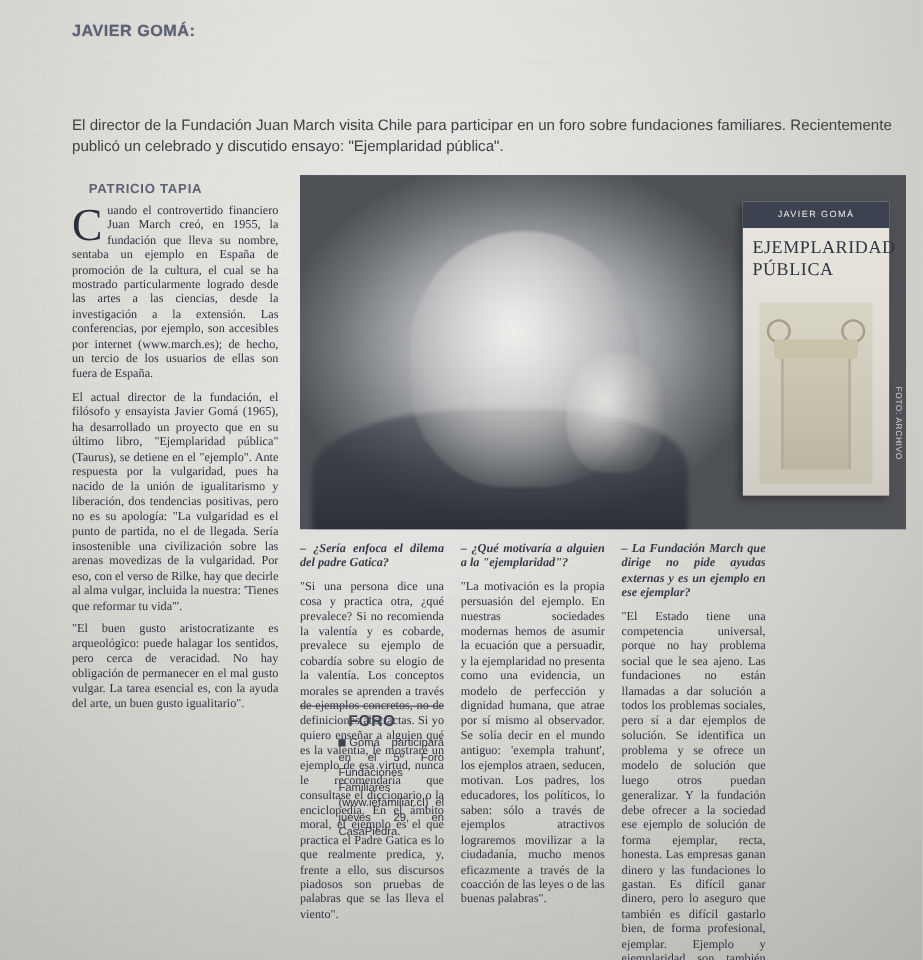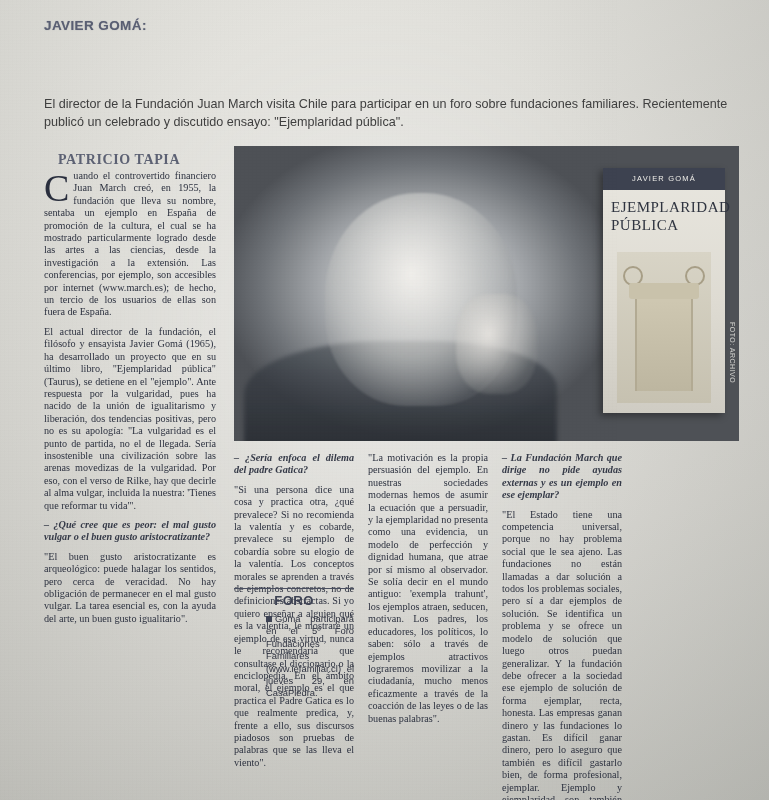--- a/index.html
+++ b/index.html
@@ -29,21 +29,21 @@
     position: absolute;
     inset: 0;
     opacity: .28;
     background-image:
       repeating-linear-gradient(0deg, rgba(0,0,0,.035) 0px, rgba(0,0,0,0) 1px, rgba(0,0,0,0) 3px),
       repeating-linear-gradient(90deg, rgba(0,0,0,.03) 0px, rgba(0,0,0,0) 1px, rgba(0,0,0,0) 4px);
     pointer-events: none;
   }
   .content {
     position: absolute;
-    left: 0; top: 0;
+    left: 16px; top: 0;
     width: 617px;
     height: 800px;
   }
 
   
   .kicker {
     position: absolute;
     left: 44px; top: 18px;
     font-family: "Liberation Sans", sans-serif;
     font-weight: bold;
@@ -67,23 +67,23 @@
     left: 44px; top: 95px;
     width: 690px;
     font-family: "Liberation Sans", sans-serif;
     font-size: 12.6px;
     line-height: 18px;
     color: #404040;
   }
   .byline {
     position: absolute;
     left: 44px; top: 152px;
-    font-family: Liberation Serif, serif;
+    font-family: Liberation Sans, sans-serif;
     font-weight: bold;
-    font-size: 14px;
+    font-size: 11px;
     letter-spacing: .6px;
     color: #5d6274;
     padding-left: 14px;
   }
 
   
   .photo {
     position: absolute;
     left: 234px; top: 146px;
     width: 505px;
@@ -288,36 +288,36 @@
           <div class="cap"></div>
         </div>
       </div>
 
       <div class="photo-credit">FOTO: ARCHIVO</div>
     </div>
 
     <div class="col" id="col1">
       <p><span class="dropcap">C</span><span>uando el controvertido financiero Juan March creó, en 1955, la fundación que lleva su nombre, sentaba un ejemplo en España de promoción de la cultura, el cual se ha mostrado particularmente logrado desde las artes a las ciencias, desde la investigación a la extensión. Las conferencias, por ejemplo, son accesibles por internet (www.march.es); de hecho, un tercio de los usuarios de ellas son fuera de España.</span></p>
       <p>El actual director de la fundación, el filósofo y ensayista Javier Gomá (1965), ha desarrollado un proyecto que en su último libro, "Ejemplaridad pública" (Taurus), se detiene en el "ejemplo". Ante respuesta por la vulgaridad, pues ha nacido de la unión de igualitarismo y liberación, dos tendencias positivas, pero no es su apología: "La vulgaridad es el punto de partida, no el de llegada. Sería insostenible una civilización sobre las arenas movedizas de la vulgaridad. Por eso, con el verso de Rilke, hay que decirle al alma vulgar, incluida la nuestra: 'Tienes que reformar tu vida'".</p>
-      <p class="q">– ¿Qué cree que es peor: el mal gusto vulgar o el buen gusto aristocratizante?</p>
       <p>"El buen gusto aristocratizante es arqueológico: puede halagar los sentidos, pero cerca de veracidad. No hay obligación de permanecer en el mal gusto vulgar. La tarea esencial es, con la ayuda del arte, un buen gusto igualitario".</p>
     </div>
 
     <div class="col" id="col2">
       <p class="q">– ¿Sería enfoca el dilema del padre Gatica?</p>
       <p>"Si una persona dice una cosa y practica otra, ¿qué prevalece? Si no recomienda la valentía y es cobarde, prevalece su ejemplo de cobardía sobre su elogio de la valentía. Los conceptos morales se aprenden a través de ejemplos concretos, no de definiciones abstractas. Si yo quiero enseñar a alguien qué es la valentía, le mostraré un ejemplo de esa virtud, nunca le recomendaría que consultase el diccionario o la enciclopedia. En el ámbito moral, el ejemplo es el que practica el Padre Gatica es lo que realmente predica, y, frente a ello, sus discursos piadosos son pruebas de palabras que se las lleva el viento".</p>
     </div>
 
     <div class="foro">
       <div class="rule"></div>
       <div class="ftitle">FORO</div>
       <div class="ftext"><span class="bullet"></span><span>Gomá participará en el 5º Foro Fundaciones Familiares (www.iefamiliar.cl) el jueves 29, en CasaPiedra.</span></div>
     </div>
 
     <div class="col" id="col3">
+      <p class="q">– ¿Qué motivaría a alguien a la "ejemplaridad"?</p>
       <p>"La motivación es la propia persuasión del ejemplo. En nuestras sociedades modernas hemos de asumir la ecuación que a persuadir, y la ejemplaridad no presenta como una evidencia, un modelo de perfección y dignidad humana, que atrae por sí mismo al observador. Se solía decir en el mundo antiguo: 'exempla trahunt', los ejemplos atraen, seducen, motivan. Los padres, los educadores, los políticos, lo saben: sólo a través de ejemplos atractivos lograremos movilizar a la ciudadanía, mucho menos eficazmente a través de la coacción de las leyes o de las buenas palabras".</p>
     </div>
 
     <div class="col" id="col4">
       <p class="q">– La Fundación March que dirige no pide ayudas externas y es un ejemplo en ese ejemplar?</p>
       <p>"El Estado tiene una competencia universal, porque no hay problema social que le sea ajeno. Las fundaciones no están llamadas a dar solución a todos los problemas sociales, pero sí a dar ejemplos de solución. Se identifica un problema y se ofrece un modelo de solución que luego otros puedan generalizar. Y la fundación debe ofrecer a la sociedad ese ejemplo de solución de forma ejemplar, recta, honesta. Las empresas ganan dinero y las fundaciones lo gastan. Es difícil ganar dinero, pero lo aseguro que también es difícil gastarlo bien, de forma profesional, ejemplar. Ejemplo y ejemplaridad son también aplicables a las fundaciones".</p>
     </div>
 
     <div class="grain"></div>
   </div>

